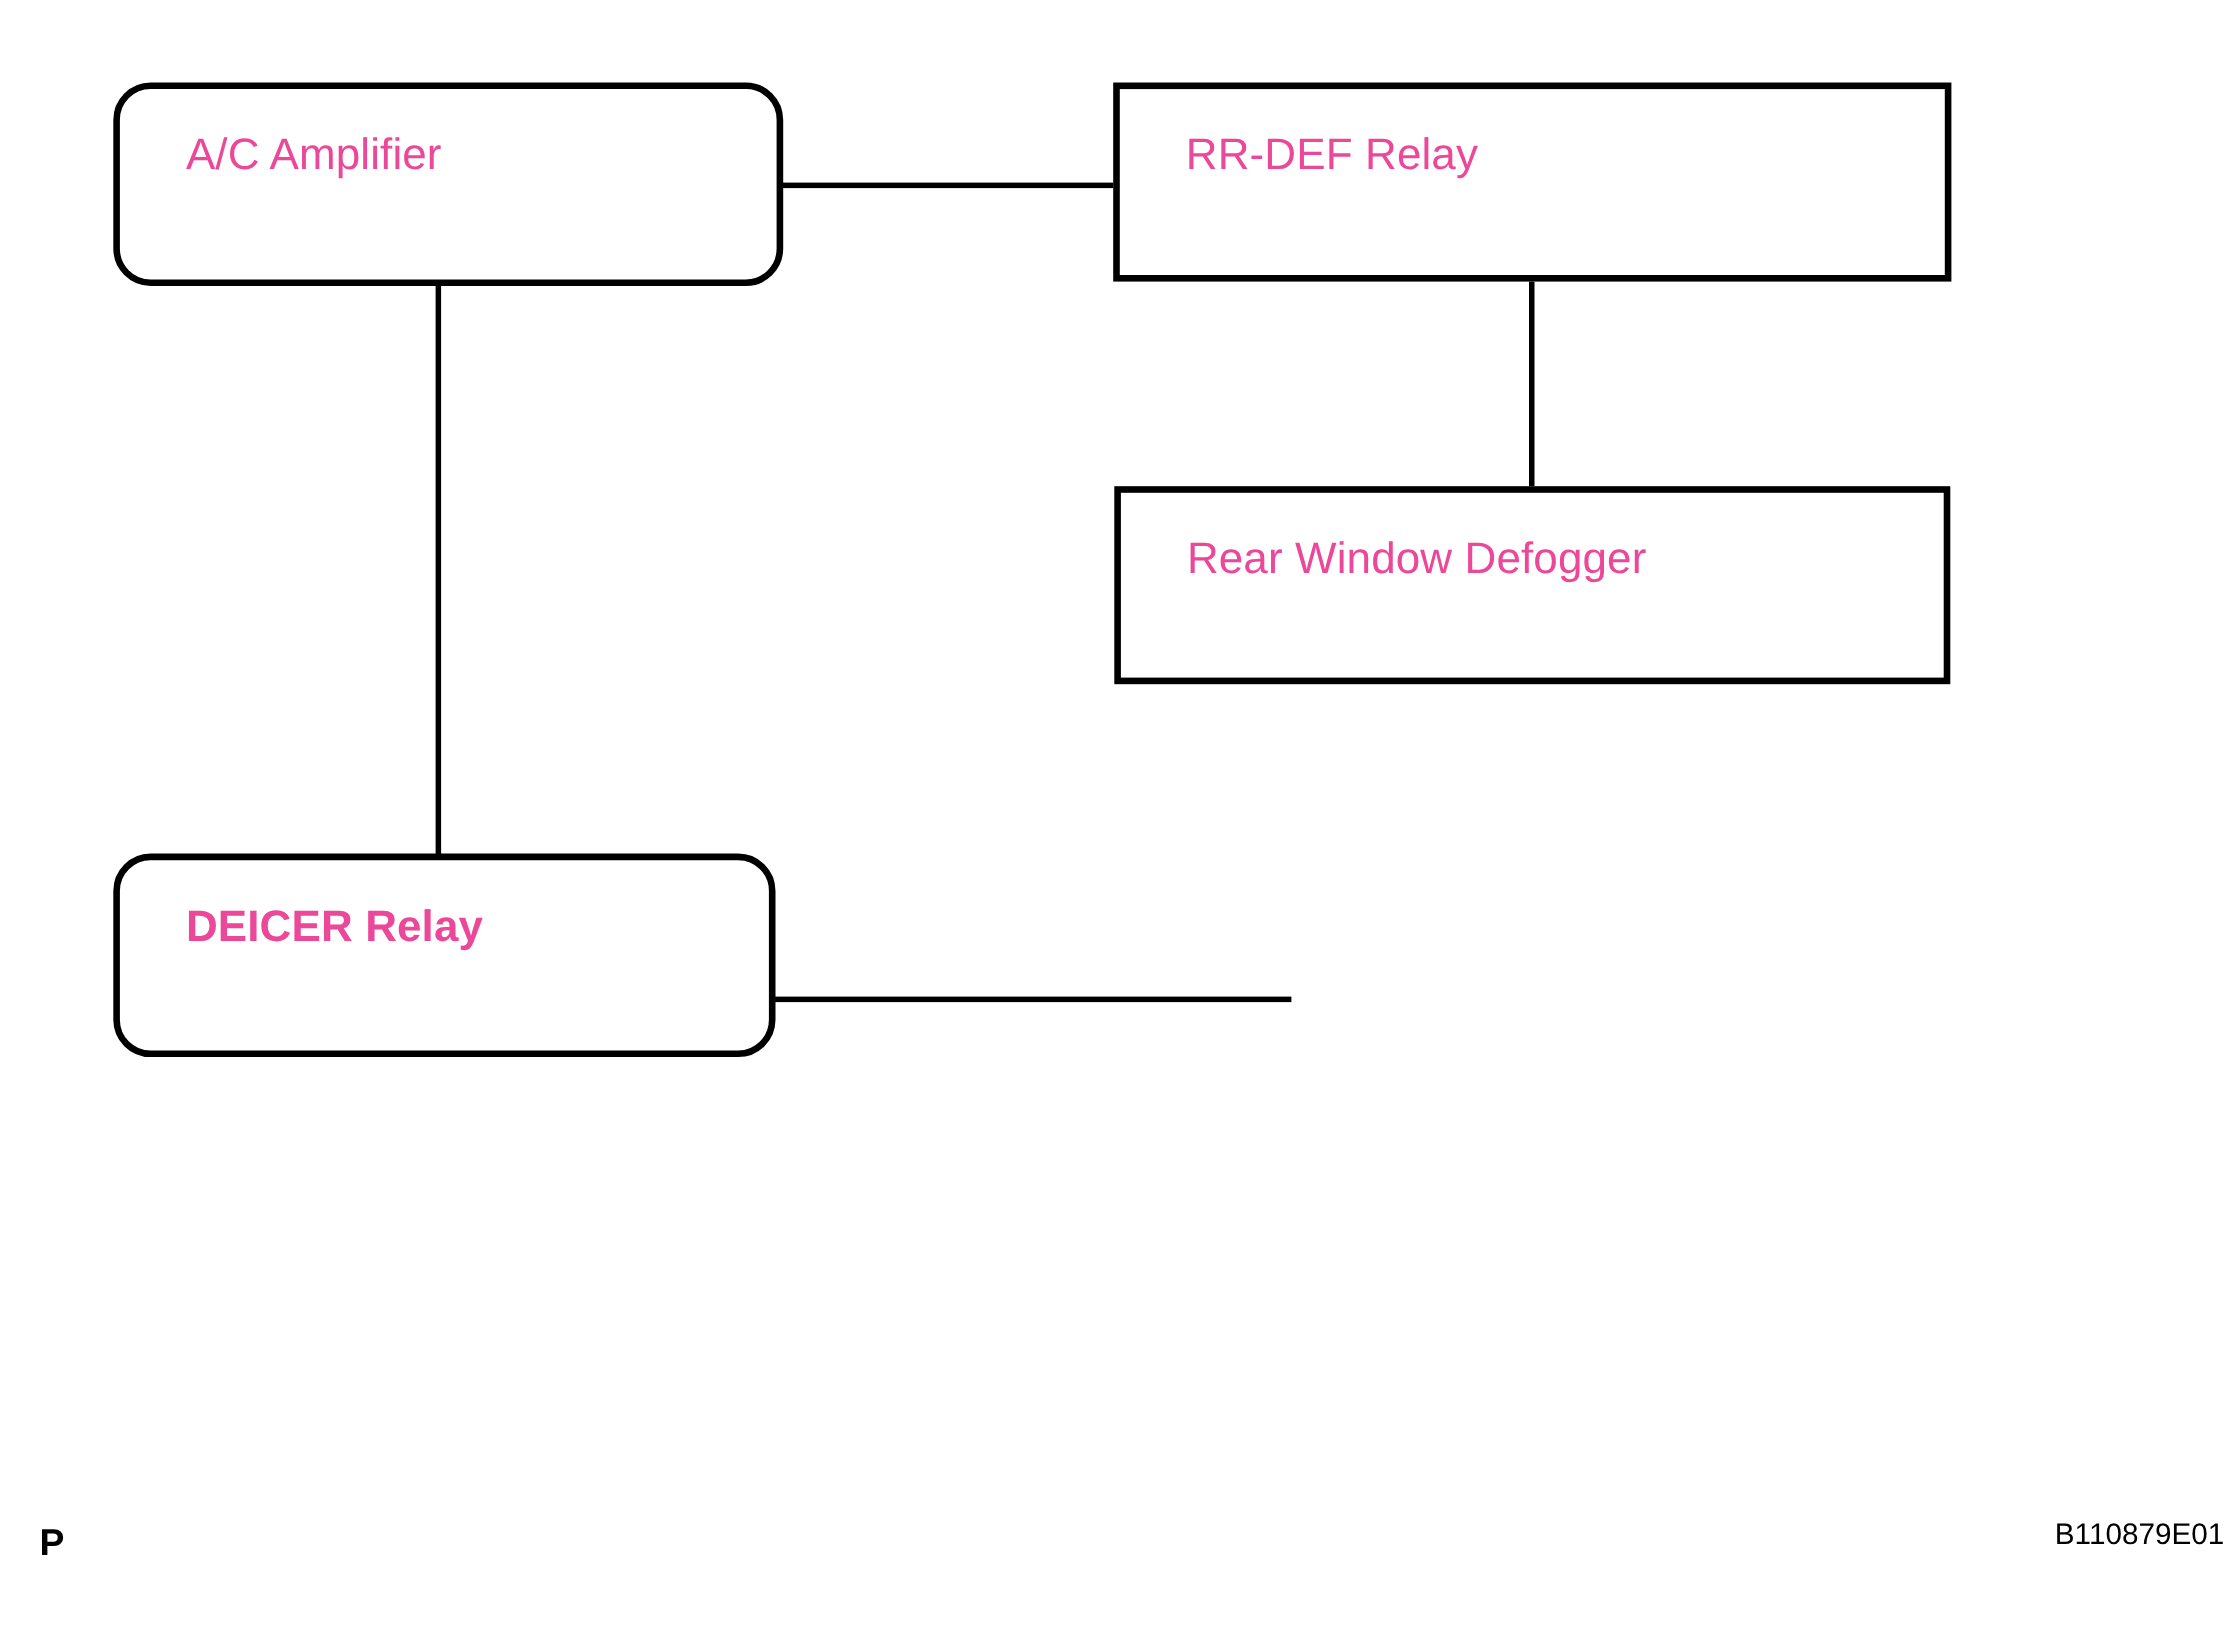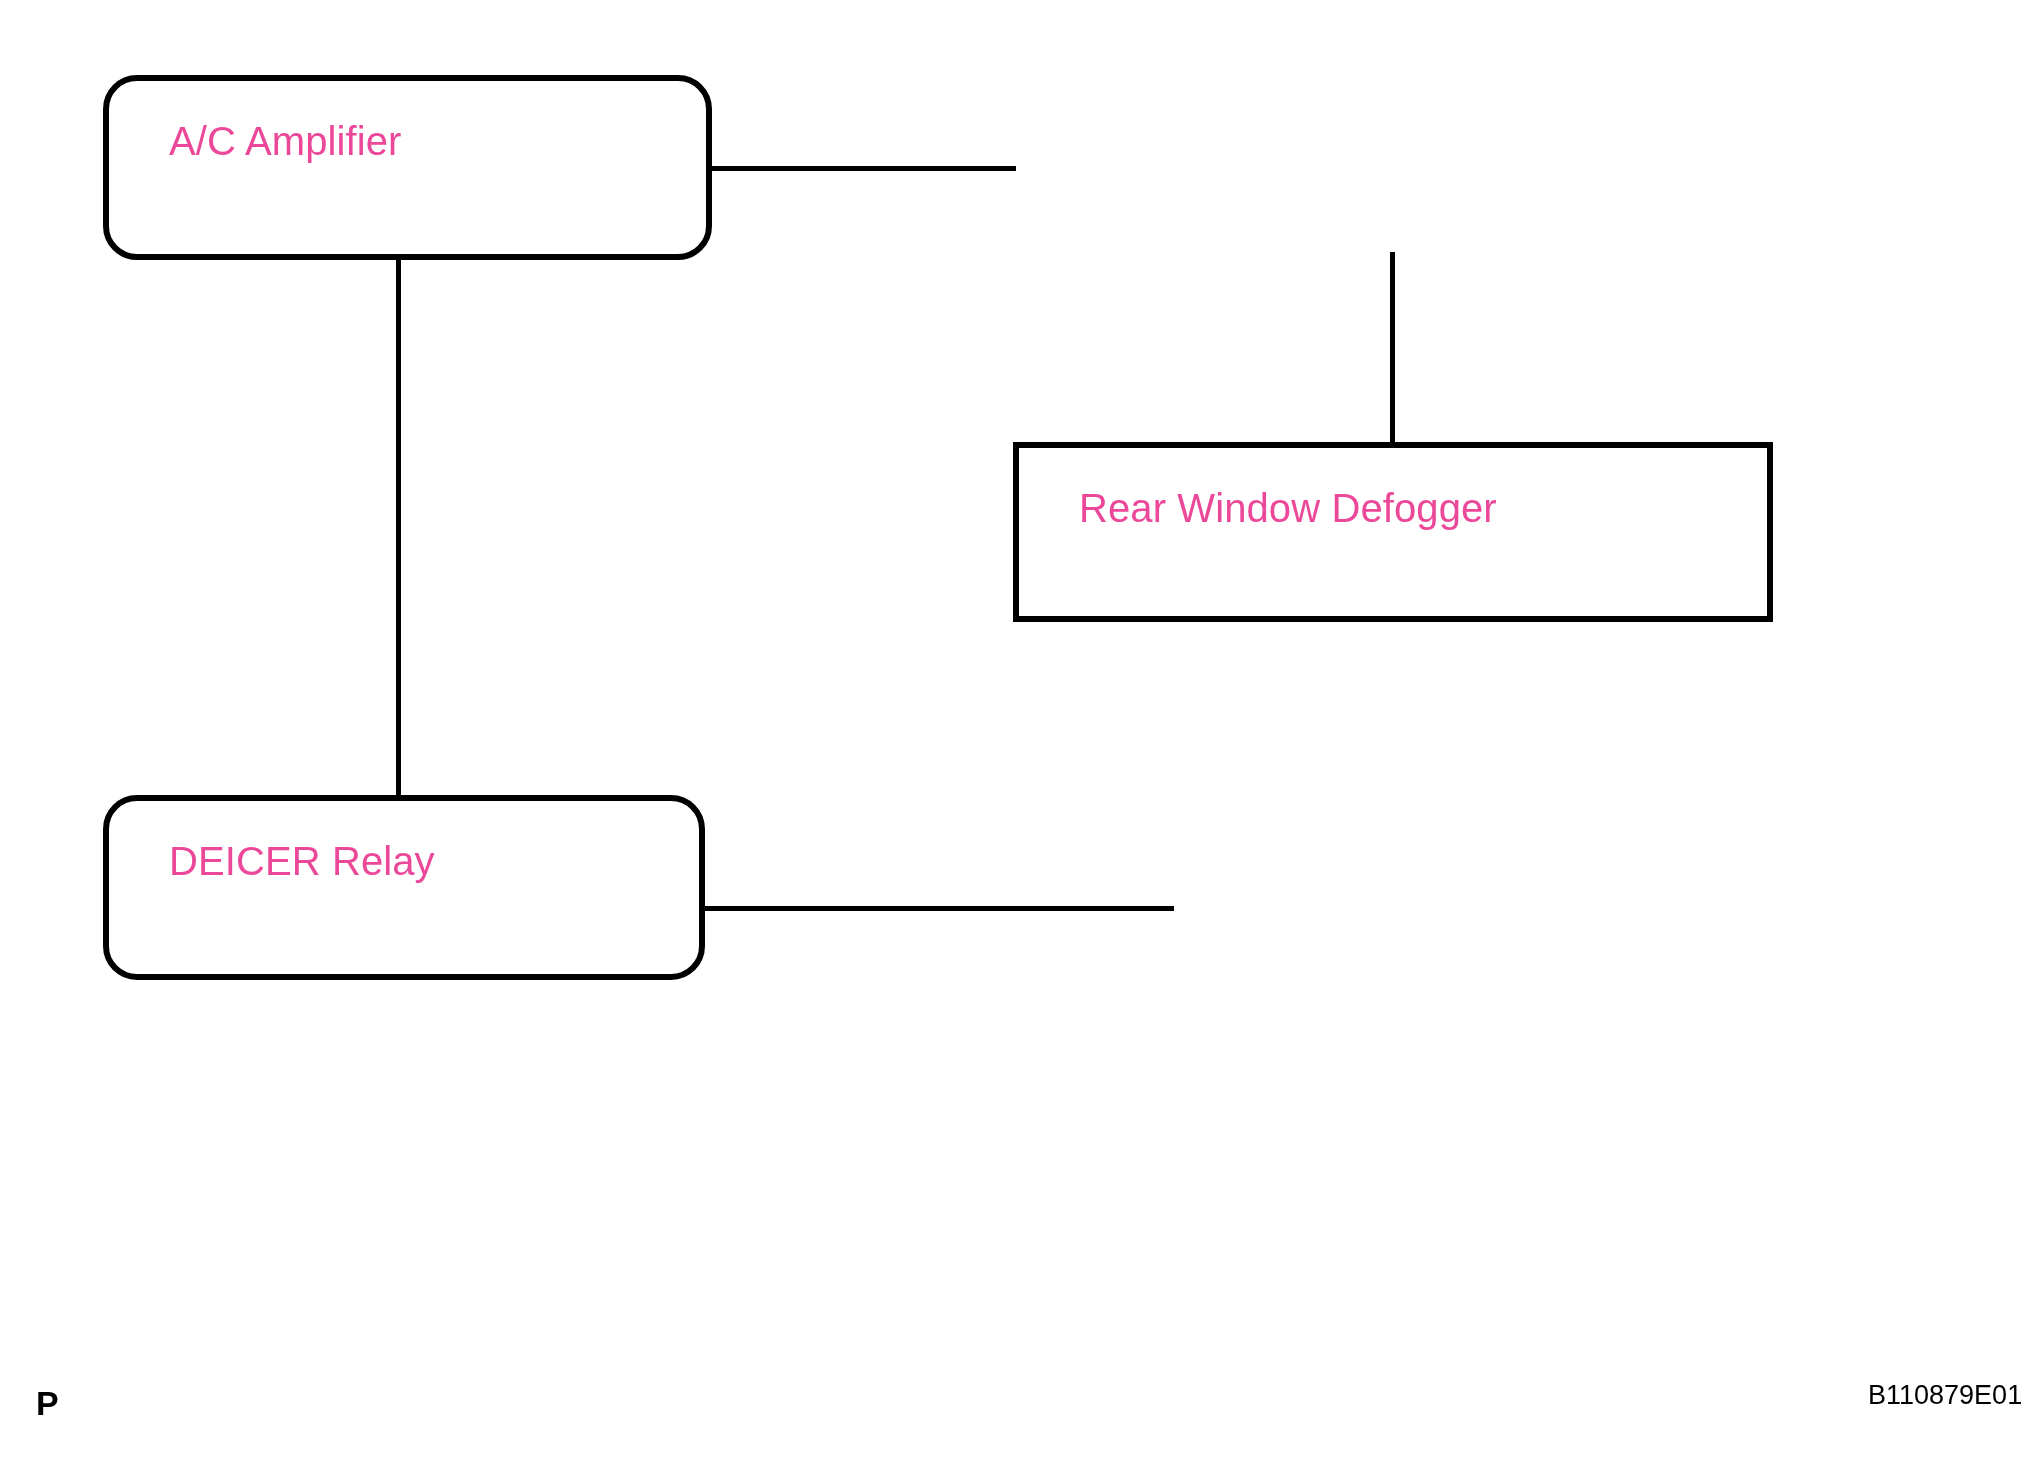--- a/index.html
+++ b/index.html
@@ -84,26 +84,29 @@
   <div class="edge v" style="left:396px; top:255px; width:5px; height:555px;"></div>
 
   <div class="edge v" style="left:1390px; top:252px; width:5px; height:194px;"></div>
 
   <div class="edge h" style="left:701px; top:906px; width:473px;"></div>
 
   <div class="node rounded" style="left:103px; top:75px; width:609px; height:185px;">
     <span class="node-label">A/C Amplifier</span>
   </div>
 
+  <div class="node sharp" style="left:1012px; top:75px; width:762px; height:181px;">
+    <span class="node-label">RR-DEF Relay</span>
+  </div>
 
   <div class="node sharp" style="left:1013px; top:442px; width:760px; height:180px;">
     <span class="node-label">Rear Window Defogger</span>
   </div>
 
-  <div class="node rounded" style="left:103px; top:795px; width:602px; height:185px;">
+  <div class="node rounded" style="left:103px; top:776px; width:602px; height:185px;font-weight:bold;">
     <span class="node-label">DEICER Relay</span>
   </div>
 
 
   <div class="corner-mark" style="left:36px; top:1386px;">P</div>
 
   <div class="figure-code" style="left:1868px; top:1382px;">B110879E01</div>
 
 </div>
 

